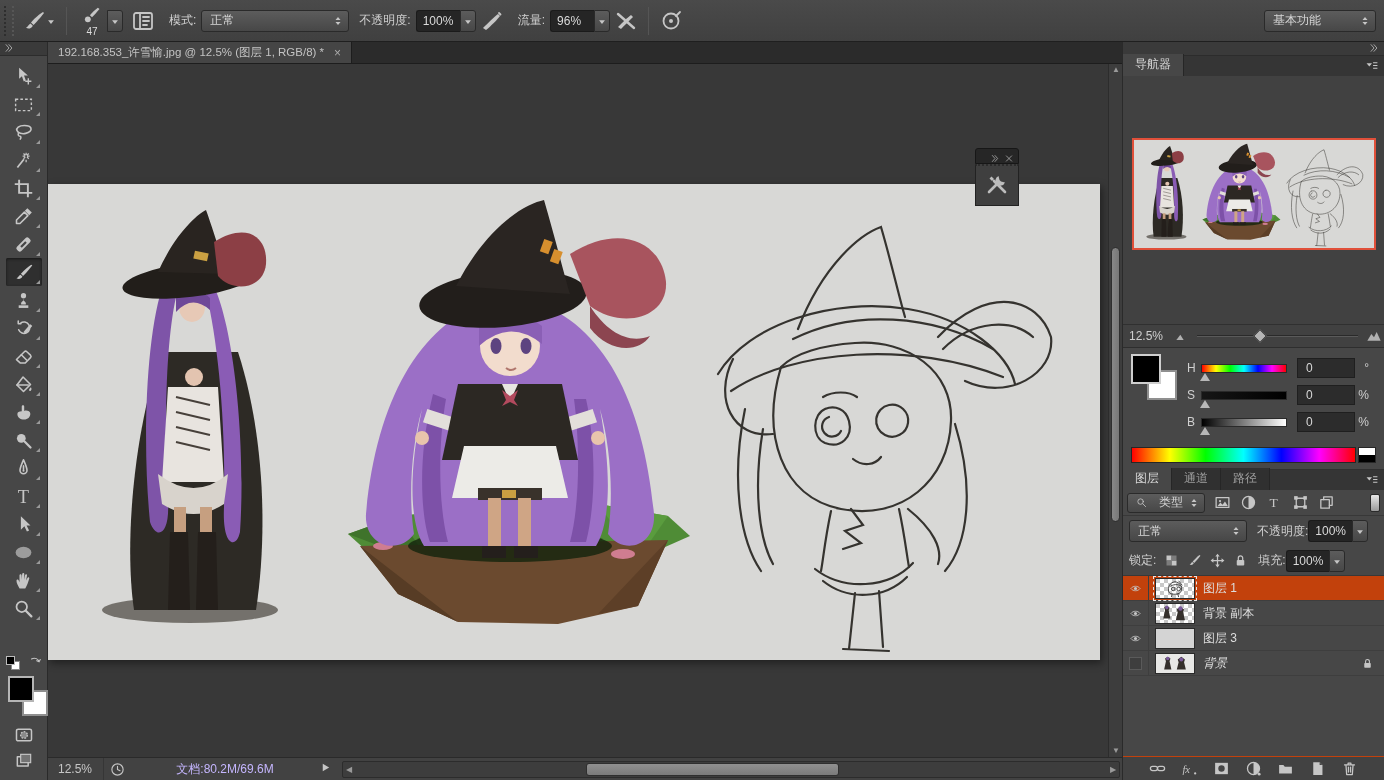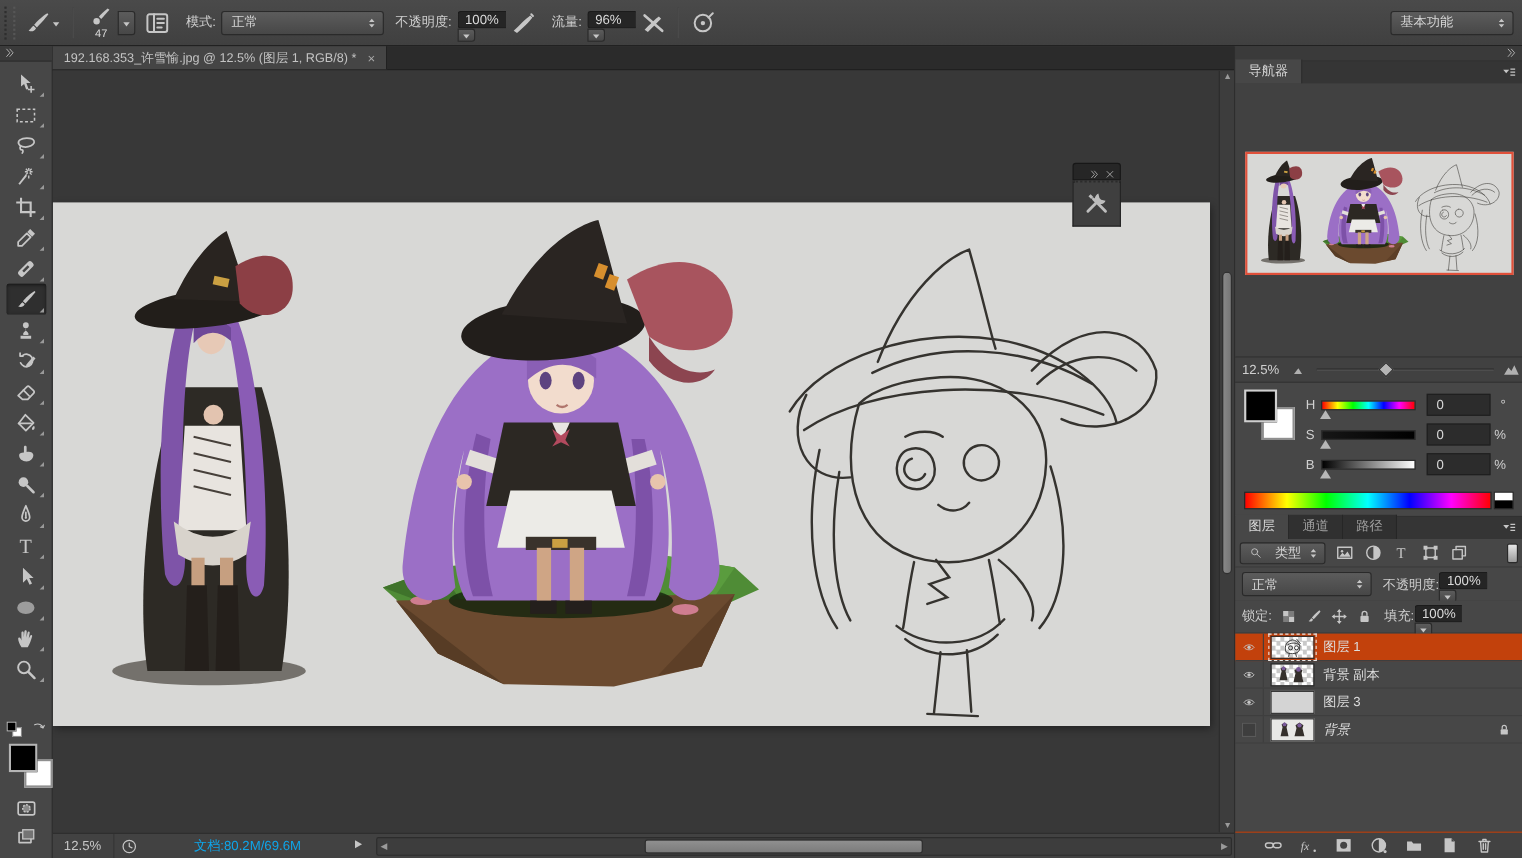--- a/index.html
+++ b/index.html
@@ -14,21 +14,21 @@
     display:flex; align-items:center; }
   .grip { width:10px; height:30px; margin:0 4px; border-left:2px dotted #2e2e2e; border-right:2px dotted #565656; }
   .ob-item { display:flex; align-items:center; margin:0 4px; }
   .ob-label { color:#cfcfcf; margin:0 5px 0 10px; white-space:nowrap; }
   .icon16 { width:20px; height:20px; display:inline-block; }
   .icon22 { width:24px; height:24px; display:inline-block; }
   .tiny-arrow { width:10px; height:10px; display:inline-block; }
   .dd { background:linear-gradient(#5c5c5c,#474747); border:1px solid #2a2a2a; border-radius:3px;
         height:22px; display:flex; align-items:center; padding:0 4px 0 8px; color:#d6d6d6; }
   .dd .updown { margin-left:auto; width:12px; height:14px; }
-  .numdd { display:flex; align-items:stretch; height:22px;flex-direction:column; }
+  .numdd { display:flex; align-items:stretch; height:22px; }
   .numfield { background:#252525; border:1px solid #1b1b1b; border-right:none; border-radius:3px 0 0 3px;
         min-width:44px; display:flex; align-items:center; padding:0 6px; color:#dadada; }
   .numbtn { width:16px; background:linear-gradient(#5c5c5c,#474747); border:1px solid #2a2a2a;
         border-radius:0 3px 3px 0; display:flex; align-items:center; justify-content:center; }
   .vsep { width:1px; height:28px; background:#2e2e2e; border-right:1px solid #555; margin:0 6px; }
   .brush-size { position:relative; width:30px; height:30px; text-align:center; }
   .brush-size .bs-num { position:absolute; left:0; right:0; bottom:-1px; font-size:10px; color:#ddd; }
   .workspace { margin-left:auto; margin-right:8px; width:112px; }
 
   
@@ -75,21 +75,21 @@
   .fp-body { height:42px; background:#3f3f3f; border:1px solid #222; border-top:2px dotted #2c2c2c;
              display:flex; align-items:center; justify-content:center; }
   .fp-body svg { width:24px; height:24px; }
 
   .statusbar { position:absolute; left:0; right:0; bottom:0; height:23px; background:#424242;
                border-top:1px solid #2a2a2a; display:flex; align-items:center; }
   .sb-zoom { width:56px; padding-left:10px; color:#c6c6c6; border-right:1px solid #363636; height:100%;
              display:flex; align-items:center; }
   .sb-icon { width:26px; display:flex; justify-content:center; }
   .sb-icon svg { width:15px; height:15px; }
-  .sb-doc { width:190px; text-align:center; color:#0ea5e9; }
+  .sb-doc { width:190px; text-align:center; color:#c4b5fd; }
   .sb-play { width:20px; } .sb-play svg { width:11px; height:11px; }
   .hscroll { position:relative; flex:1; height:17px; margin:0 2px; background:#3d3d3d;
              border:1px solid #2c2c2c; border-radius:2px; }
   .harrow { position:absolute; top:0; bottom:0; width:12px; color:#9a9a9a; font-size:8px; line-height:15px; text-align:center;}
   .hthumb { position:absolute; left:243px; width:253px; top:1px; bottom:1px;
             background:linear-gradient(#909090,#7b7b7b); border-radius:3px; border:1px solid #2f2f2f; }
 
   
   .panels { position:absolute; right:0; top:42px; bottom:0; width:262px; background:#434343; border-left:1px solid #2a2a2a; }
   .pan-strip { height:14px; background:#3a3a3a; border-bottom:1px solid #2c2c2c; text-align:right; padding-right:4px; }

